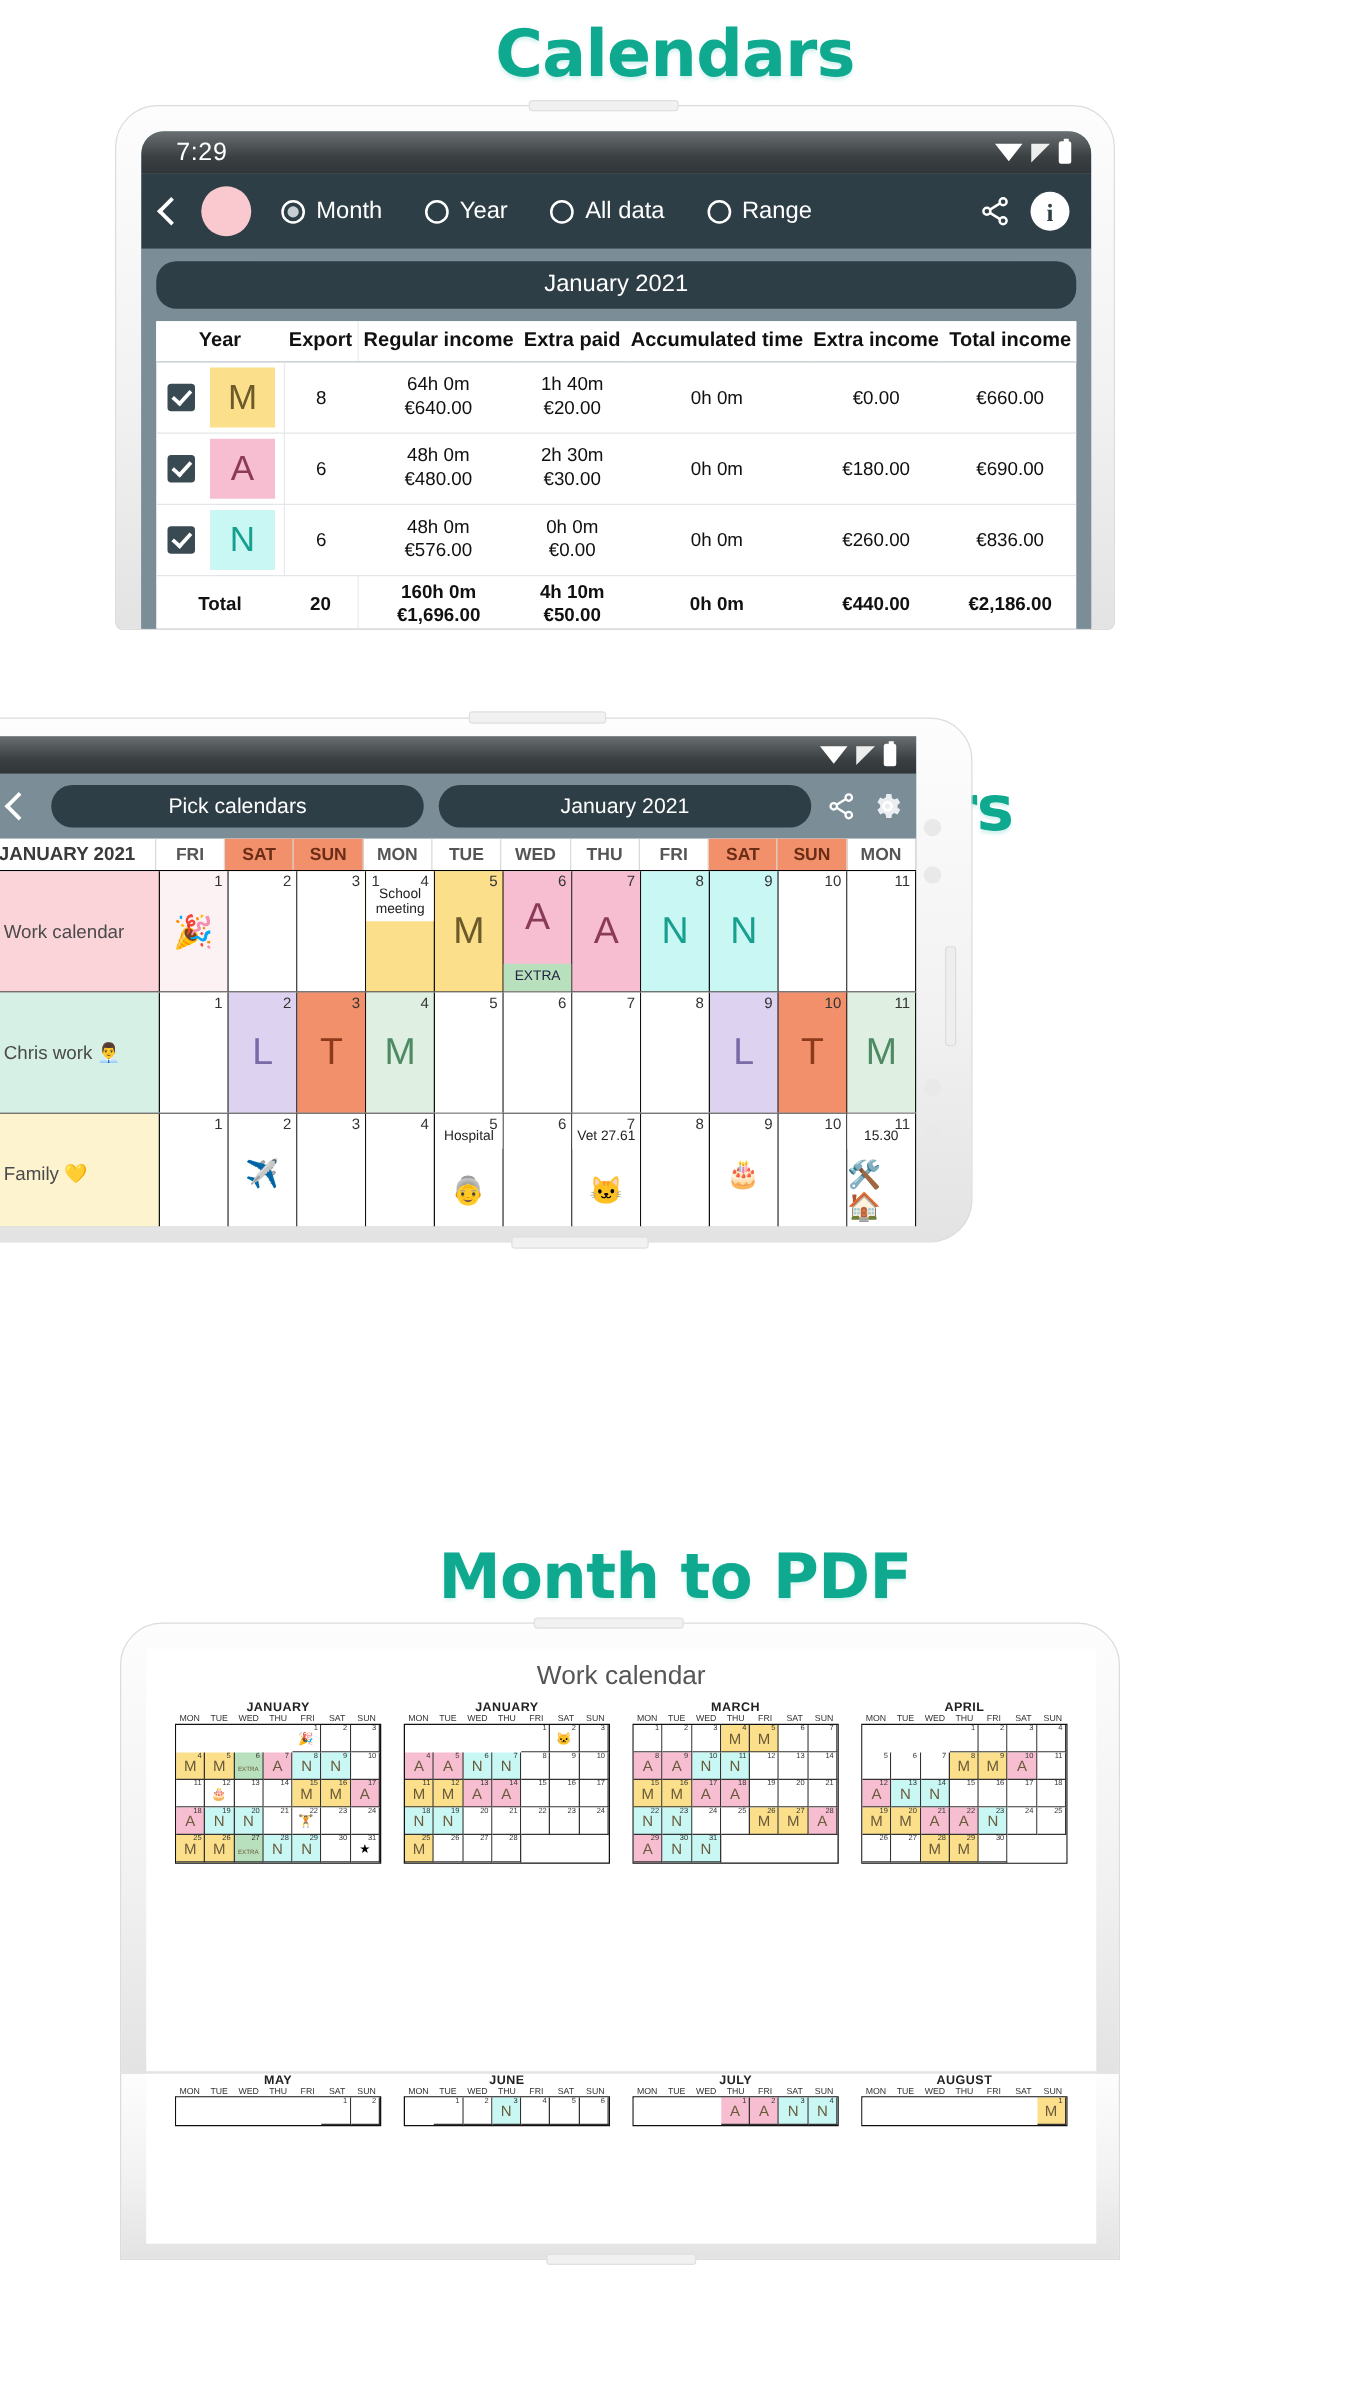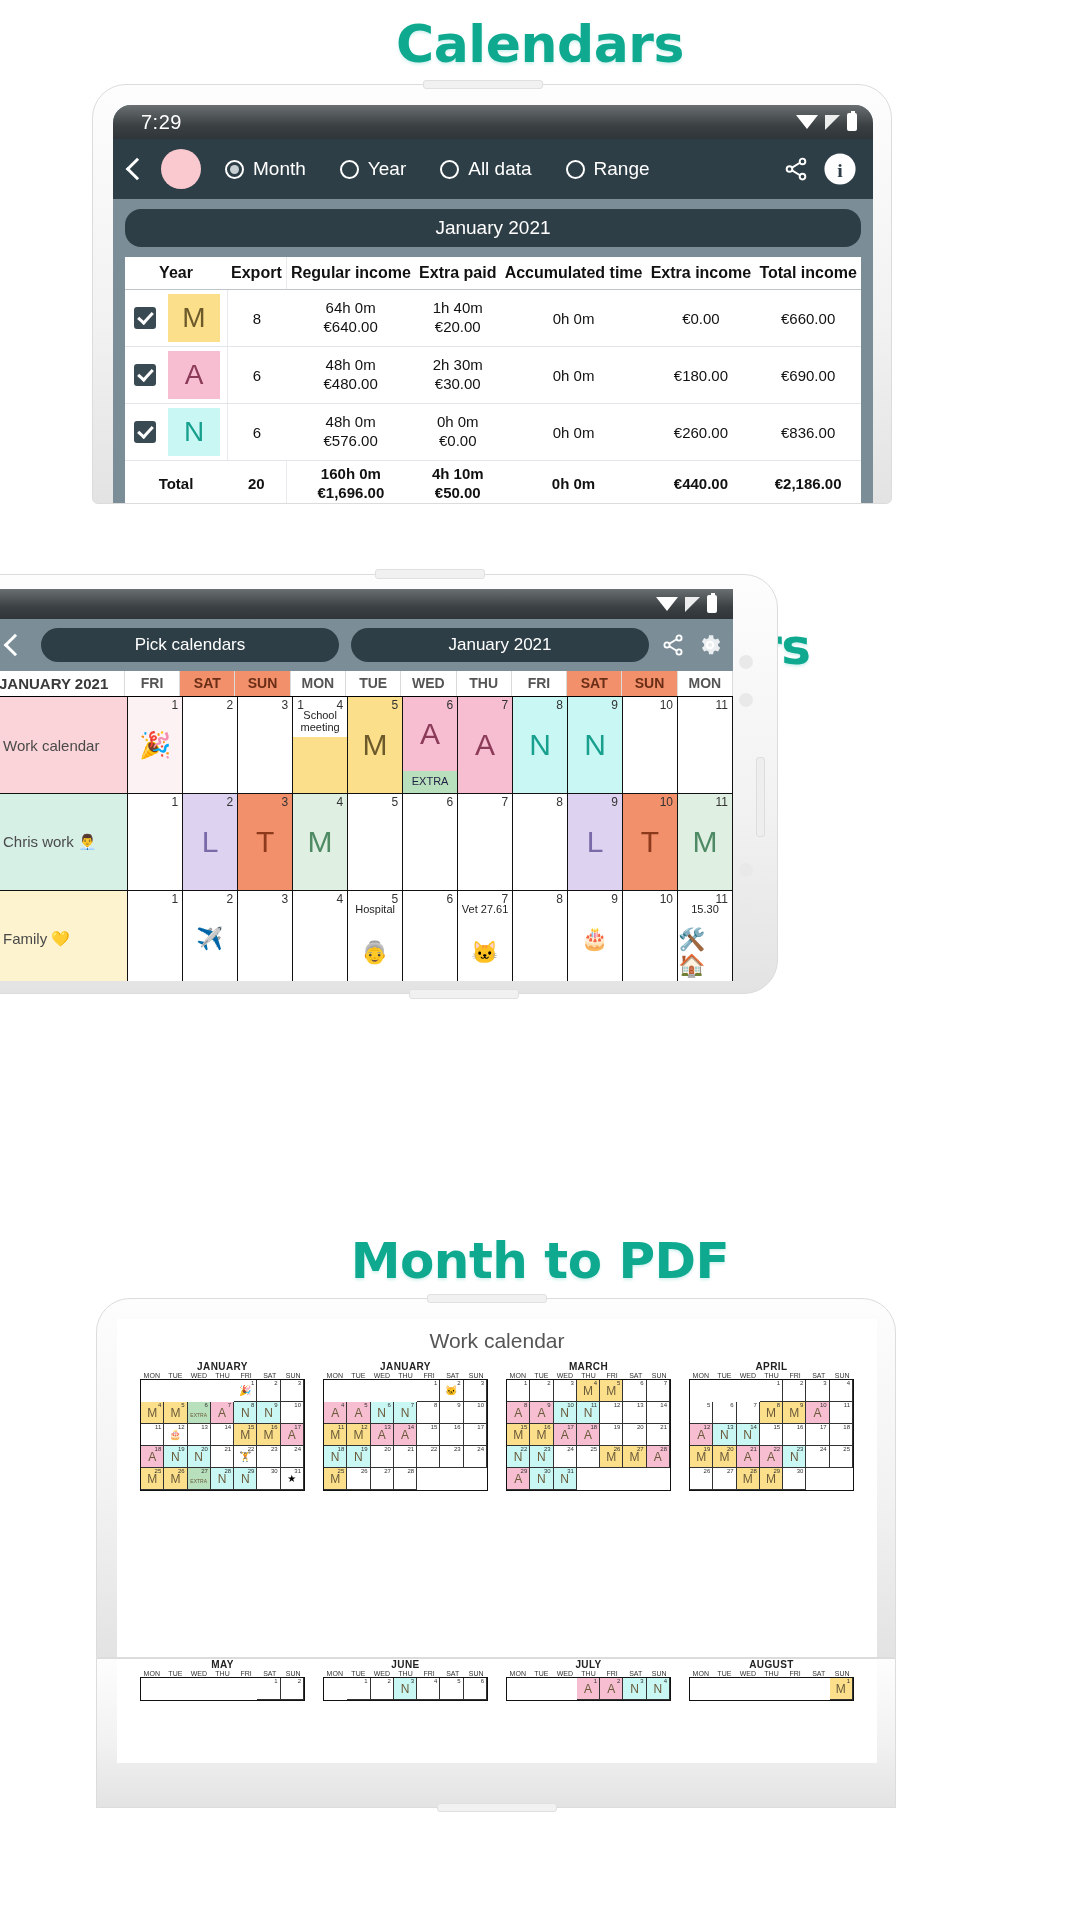--- a/index.html
+++ b/index.html
@@ -1038,21 +1038,21 @@
             </div>
           </div>
         </div>
     </div>
   </div>
 
   <div class="phone-body" id="phone3b" style="top:1658px; height:150px;">
     <div class="notch-speaker" style="left:340px; bottom:-5px; width:120px; height:9px;"></div>
     <div style="position:absolute;left:20px;top:30px;width:18px;height:18px;border-radius:50%;background:#e6e6e6;"></div>
     <div style="position:absolute;left:20px;top:80px;width:15px;height:15px;border-radius:50%;background:#e9e9e9;"></div>
-    <div class="phone-screen" style="left:20px; top:0px; width:760px; height:104px; background:#fff;">
+    <div class="phone-screen" style="left:20px; top:0px; width:760px; height:136px; background:#fff;">
       <div class="mini-months" id="mini-row2">
           <div class="mini-m">
             <div class="mname">MAY</div>
             <div class="mini-dow">
               <span>MON</span>
               <span>TUE</span>
               <span>WED</span>
               <span>THU</span>
               <span>FRI</span>
               <span>SAT</span>

